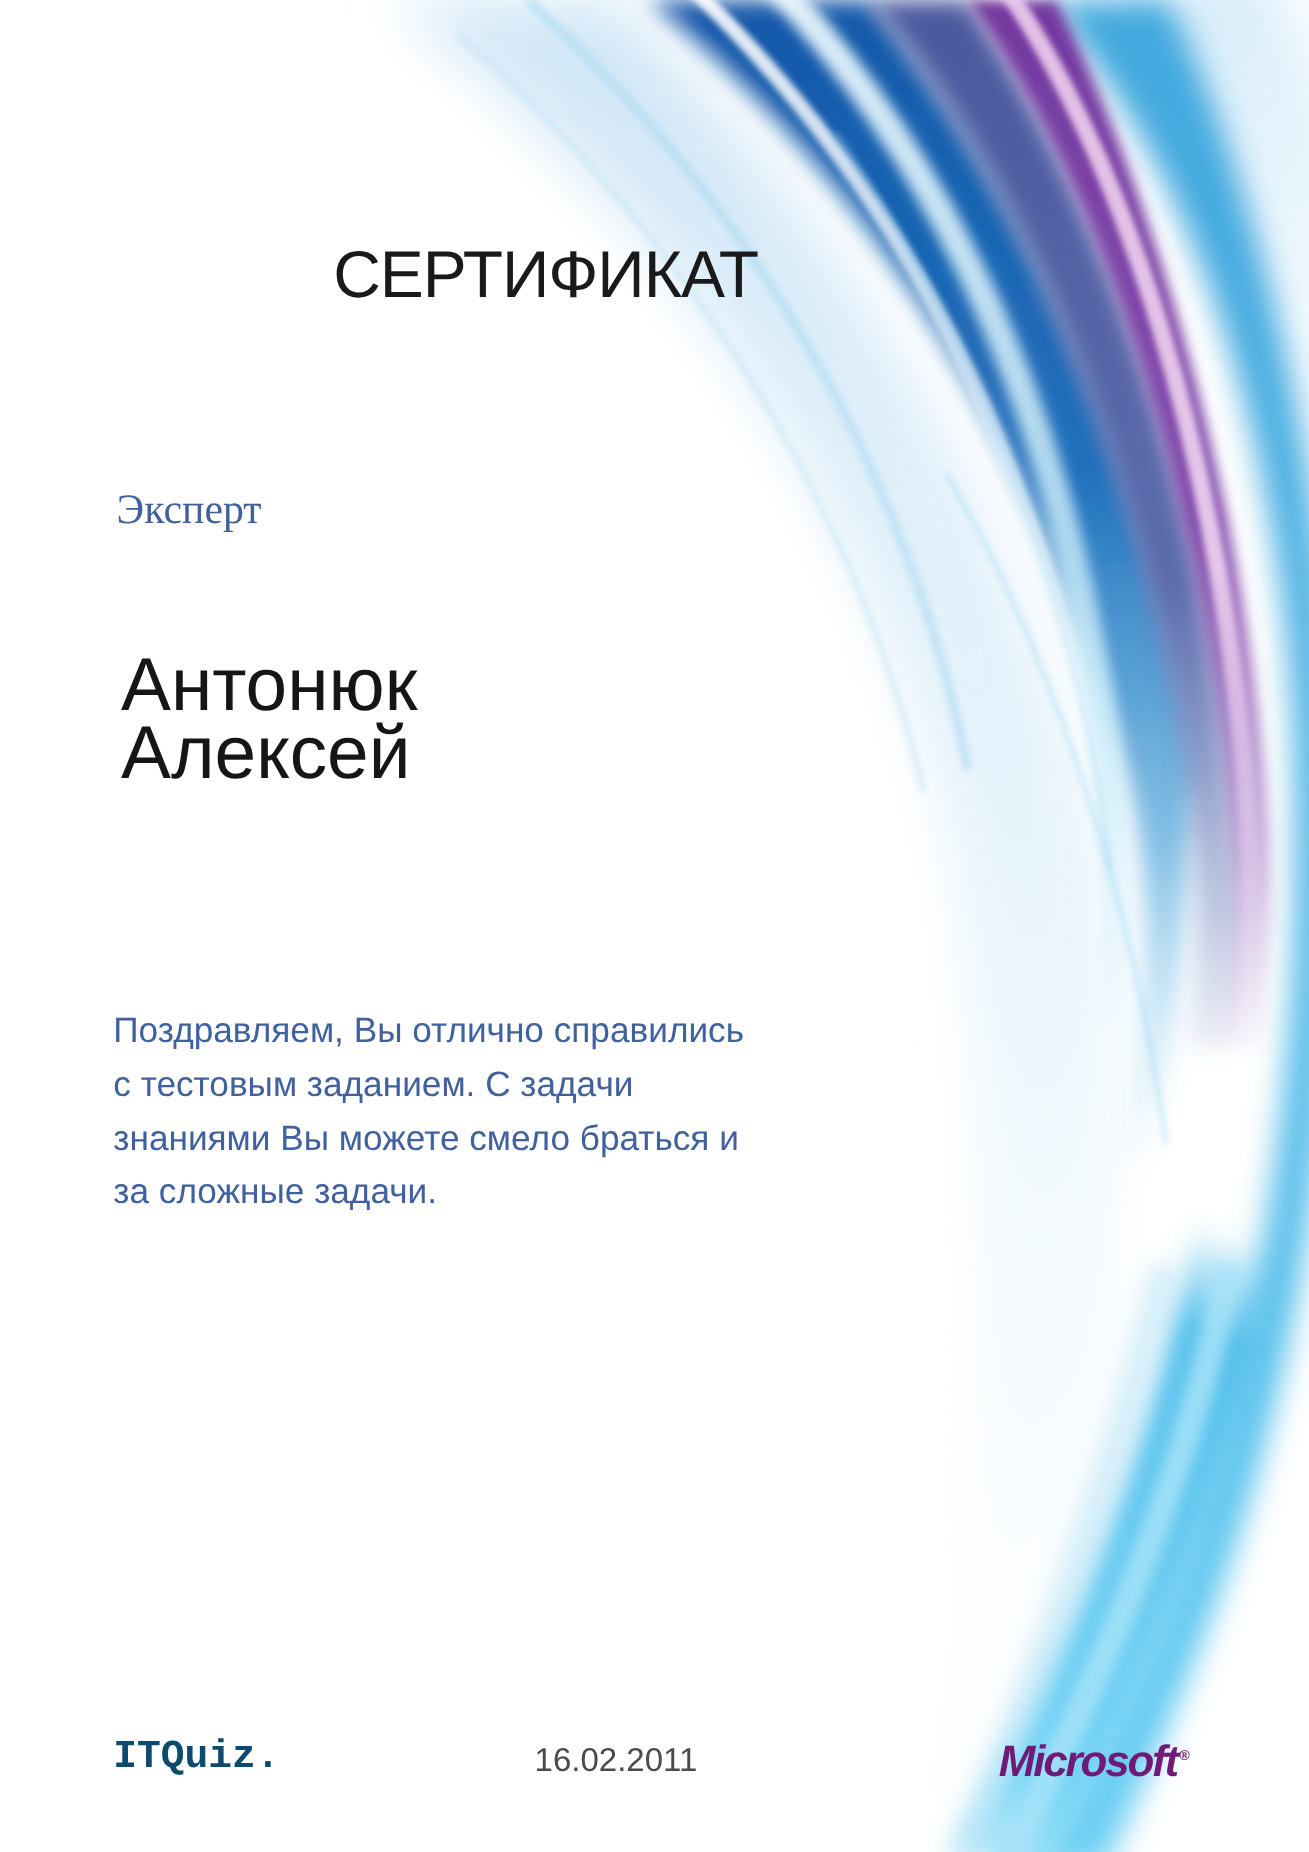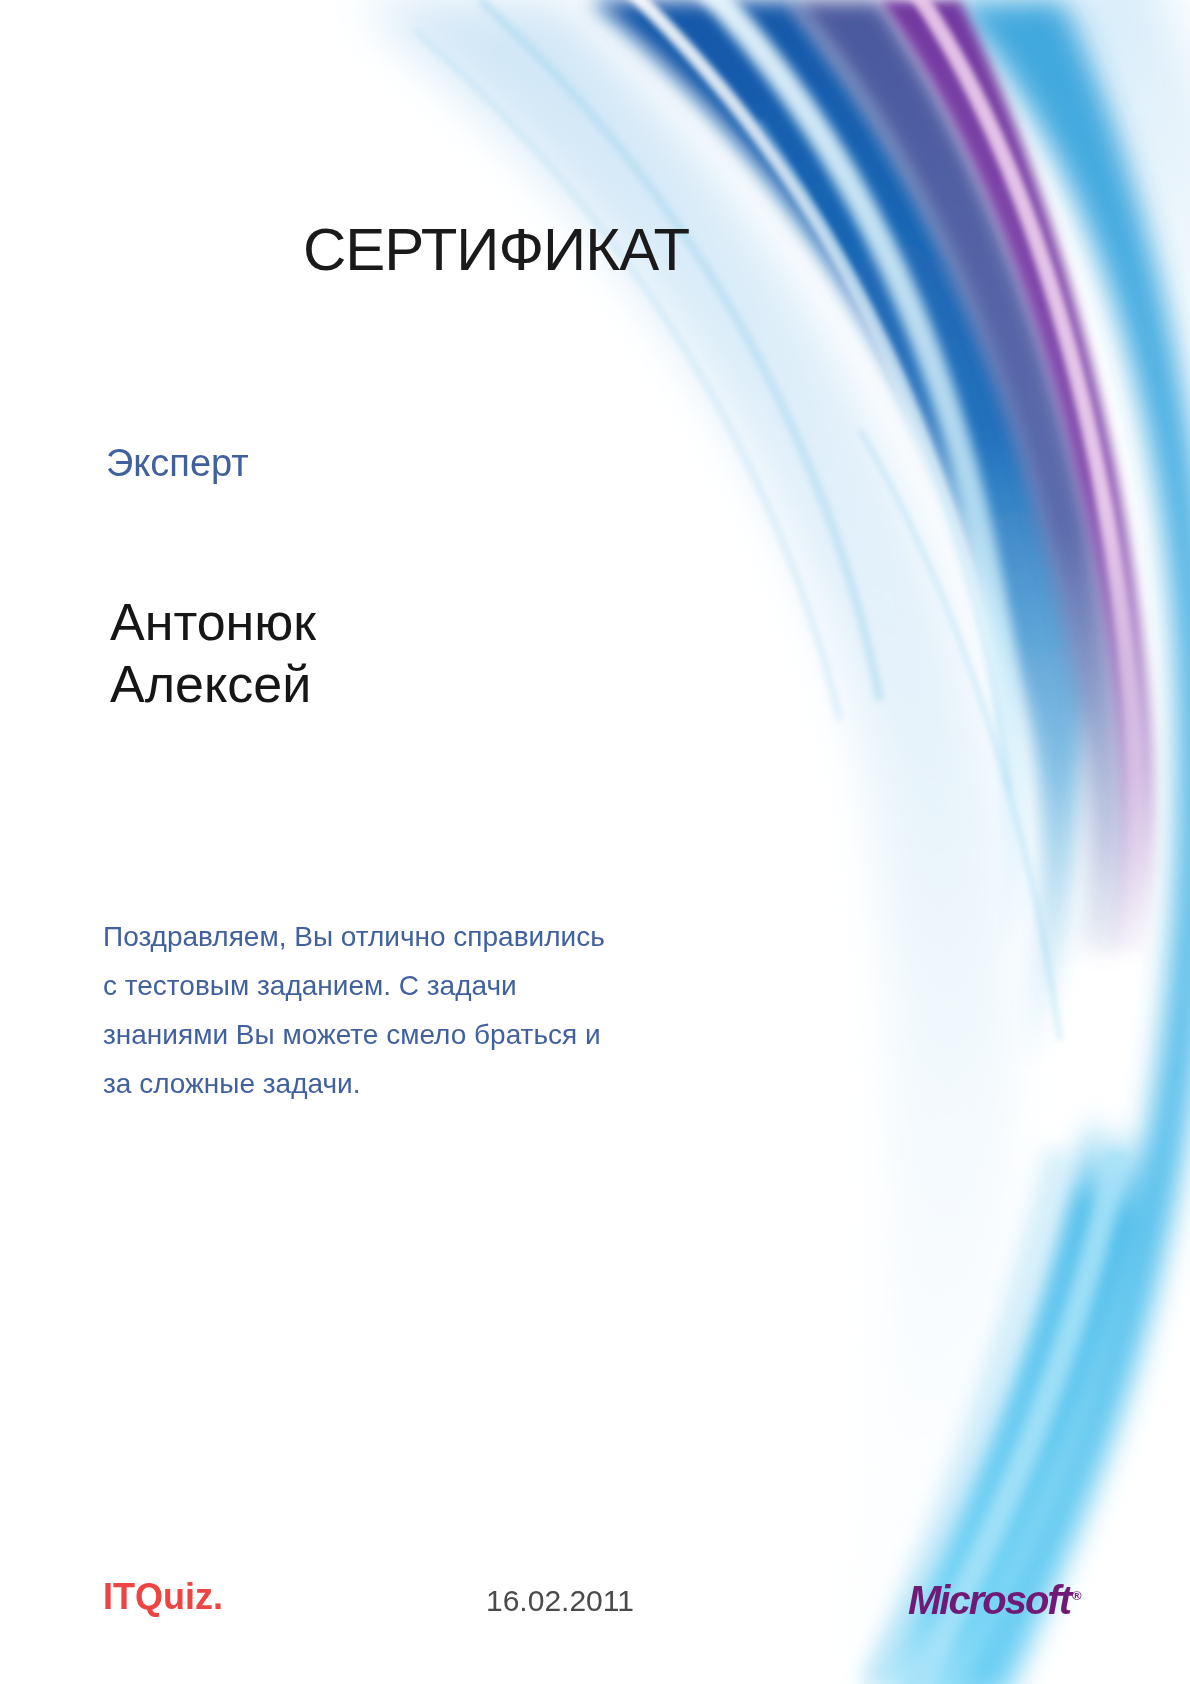--- a/index.html
+++ b/index.html
@@ -26,45 +26,47 @@
     color: #1a1a1a;
     white-space: nowrap;
   }
   .qualification {
     position: absolute;
     left: 106px; top: 440px;
     font-size: 38px;
     line-height: 46px;
     font-weight: 400;
     color: #40619e;
+    font-family: Liberation Serif, serif;
   }
   .recipient {
     position: absolute;
     left: 110px; top: 591px;
-    font-size: 52px;
+    font-size: 68px;
     line-height: 62px;
     font-weight: 400;
     color: #161616;
   }
   .message {
     position: absolute;
     left: 103px; top: 912px;
-    font-size: 28px;
+    font-size: 32px;
     line-height: 49px;
     font-weight: 400;
     color: #40619e;
     width: 700px;
   }
   .issuer-logo {
     position: absolute;
     left: 103px; top: 1575px;
     font-size: 36px;
     line-height: 44px;
     font-weight: 700;
-    color: #ef4444;
+    color: #0c4a6e;
+    font-family: Liberation Mono, monospace;
   }
   .issue-date {
     position: absolute;
     left: 486px; top: 1583px;
     width: 190px;
     text-align: left;
     font-size: 30px;
     line-height: 36px;
     color: #4a4a4a;
   }

